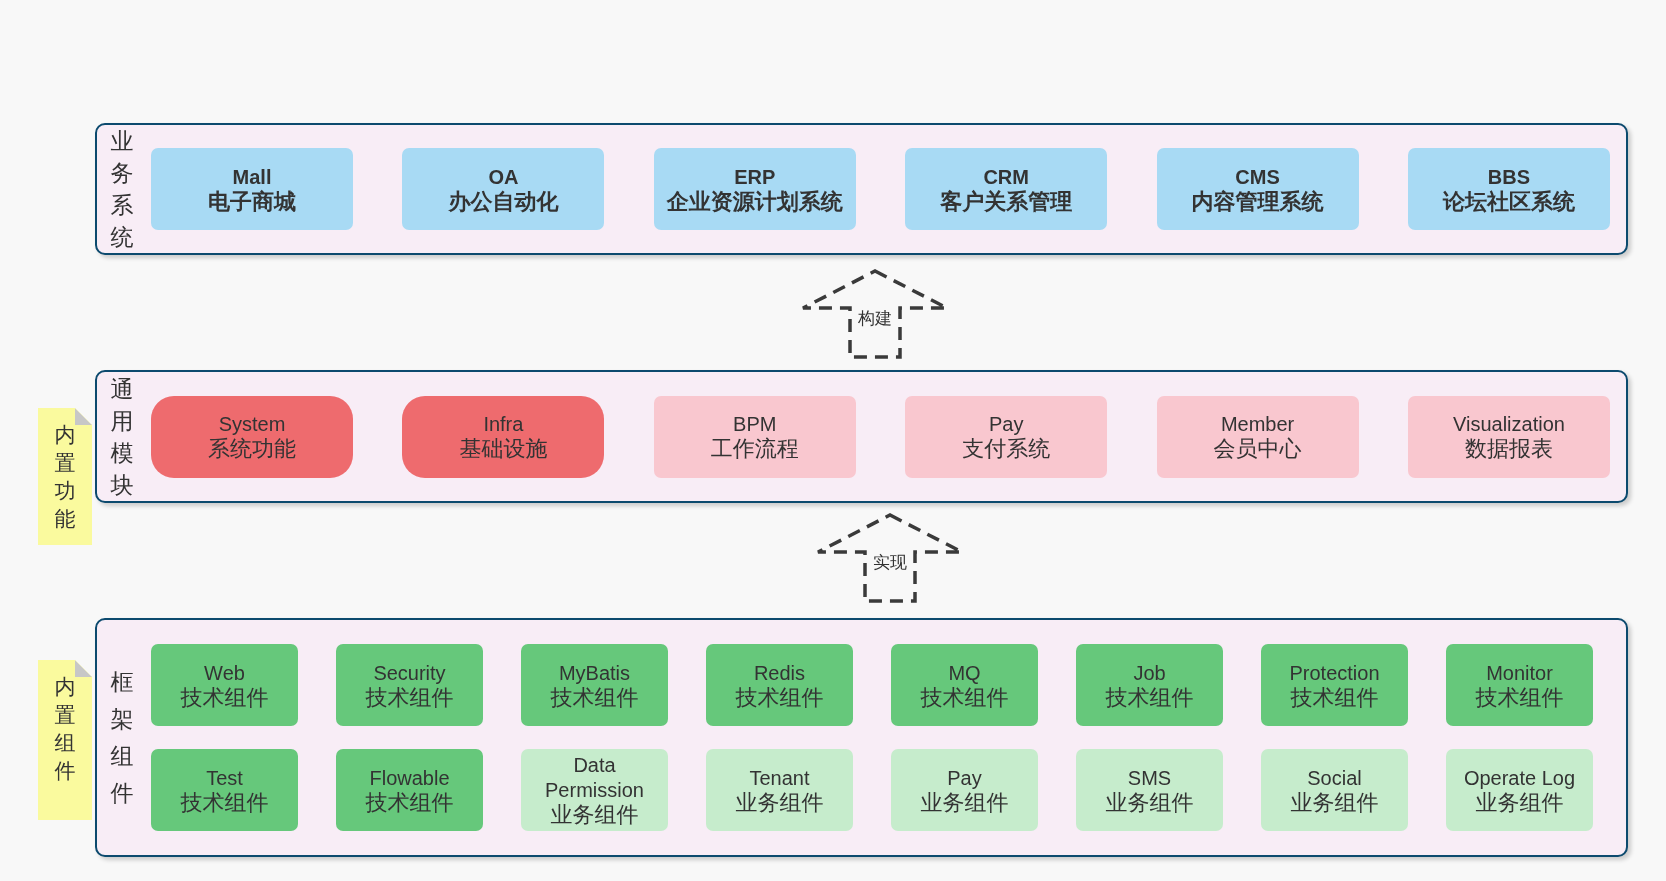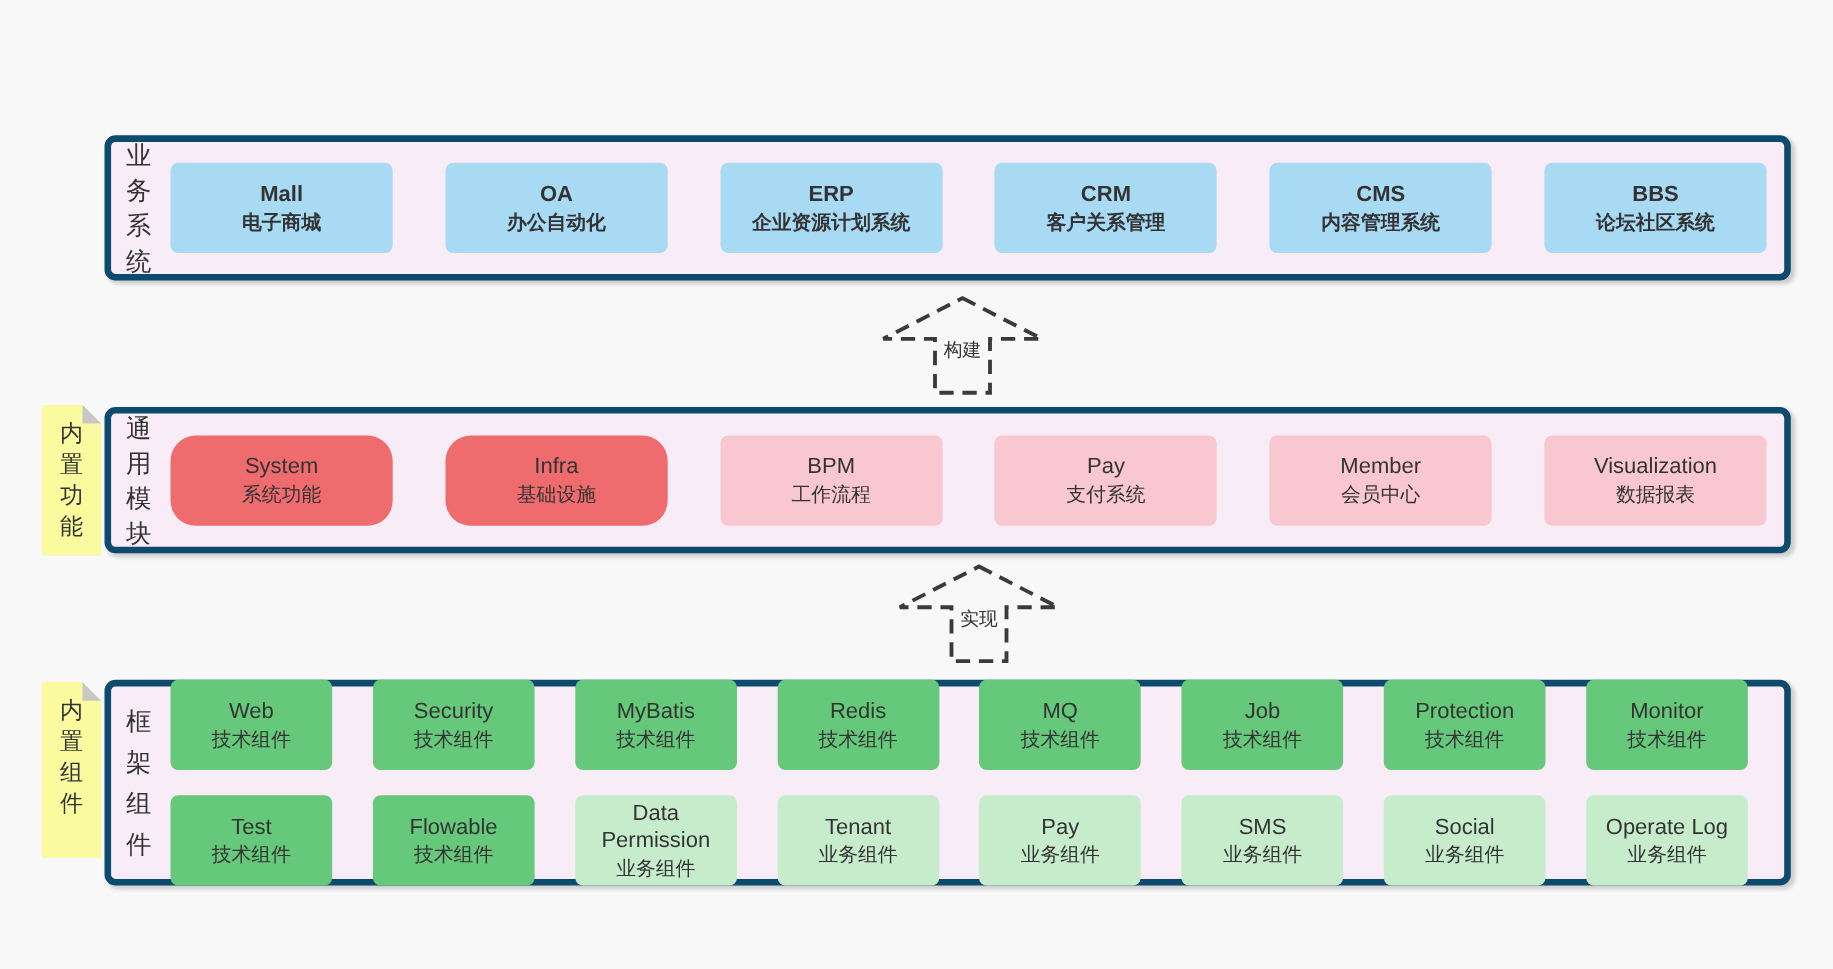--- a/index.html
+++ b/index.html
@@ -5,27 +5,27 @@
   html,body{margin:0;padding:0;}
   body{
     width:1666px;height:881px;position:relative;overflow:hidden;
     background:#f8f8f8;
     font-family:"Liberation Sans","DejaVu Sans",sans-serif;
     color:#333333;
   }
   
   .band{
     position:absolute;left:95px;width:1533px;
-    background:#f8edf6;border:6px solid #0c4a6e;border-radius:10px;
+    background:#f8edf6;border:2px solid #0c4a6e;border-radius:10px;
     box-sizing:border-box;display:flex;
     box-shadow:3px 3px 4px rgba(0,0,0,0.18);
   }
   .band-1{top:123px;height:132px;}
   .band-2{top:370px;height:133px;}
-  .band-3{top:618px;height:187px;}
+  .band-3{top:618px;height:239px;}
   .vlabel{
     flex:0 0 34px;align-self:center;
     width:34px;margin-left:8px;
     font-size:23px;line-height:32px;letter-spacing:0;
     text-align:center;word-break:break-all;
   }
   .band-3 .vlabel{line-height:37px;}
   .boxes{
     flex:1;display:flex;align-items:center;justify-content:space-between;
     padding:0 16px 0 12px;
@@ -36,32 +36,32 @@
     padding:0 33px 0 12px;
   }
   
   .box{
     display:flex;flex-direction:column;justify-content:center;align-items:center;
     border-radius:7px;text-align:center;box-sizing:border-box;padding:2px 4px;
   }
   .boxes .box{width:202px;height:82px;}
   .grid8 .box{width:147px;height:82px;}
   .box .en{font-size:20px;line-height:25px;}
-  .box .zh{font-size:18px;line-height:24px;text-align:center;}
+  .box .zh{font-size:22px;line-height:24px;text-align:center;}
   .c-blue{background:#a8daf4;font-weight:bold;}
   .c-red{background:#ee6b6e;border-radius:23px;}
   .c-pink{background:#f9c7cf;}
   .c-green{background:#66c87b;}
   .c-lgreen{background:#c6eccc;}
   
   .sticky{
     position:absolute;left:38px;width:54px;background:#fafa9e;
     box-shadow:2px 2px 3px rgba(0,0,0,0.12);
     clip-path:polygon(0 0,calc(100% - 17px) 0,100% 17px,100% 100%,0 100%);
-    display:flex;justify-content:center;
+    display:flex;justify-content:center;margin-top:40px;
   }
   .sticky::after{
     content:"";position:absolute;top:0;right:0;width:0;height:0;
     border-style:solid;border-width:0 17px 17px 0;
     border-color:transparent;border-bottom-color:#c7c7c7;
   }
   .sticky-2{top:368px;height:137px;}
   .sticky-3{top:620px;height:160px;}
   .sticky .txt{
     margin-top:13px;font-size:21px;line-height:28px;width:24px;

